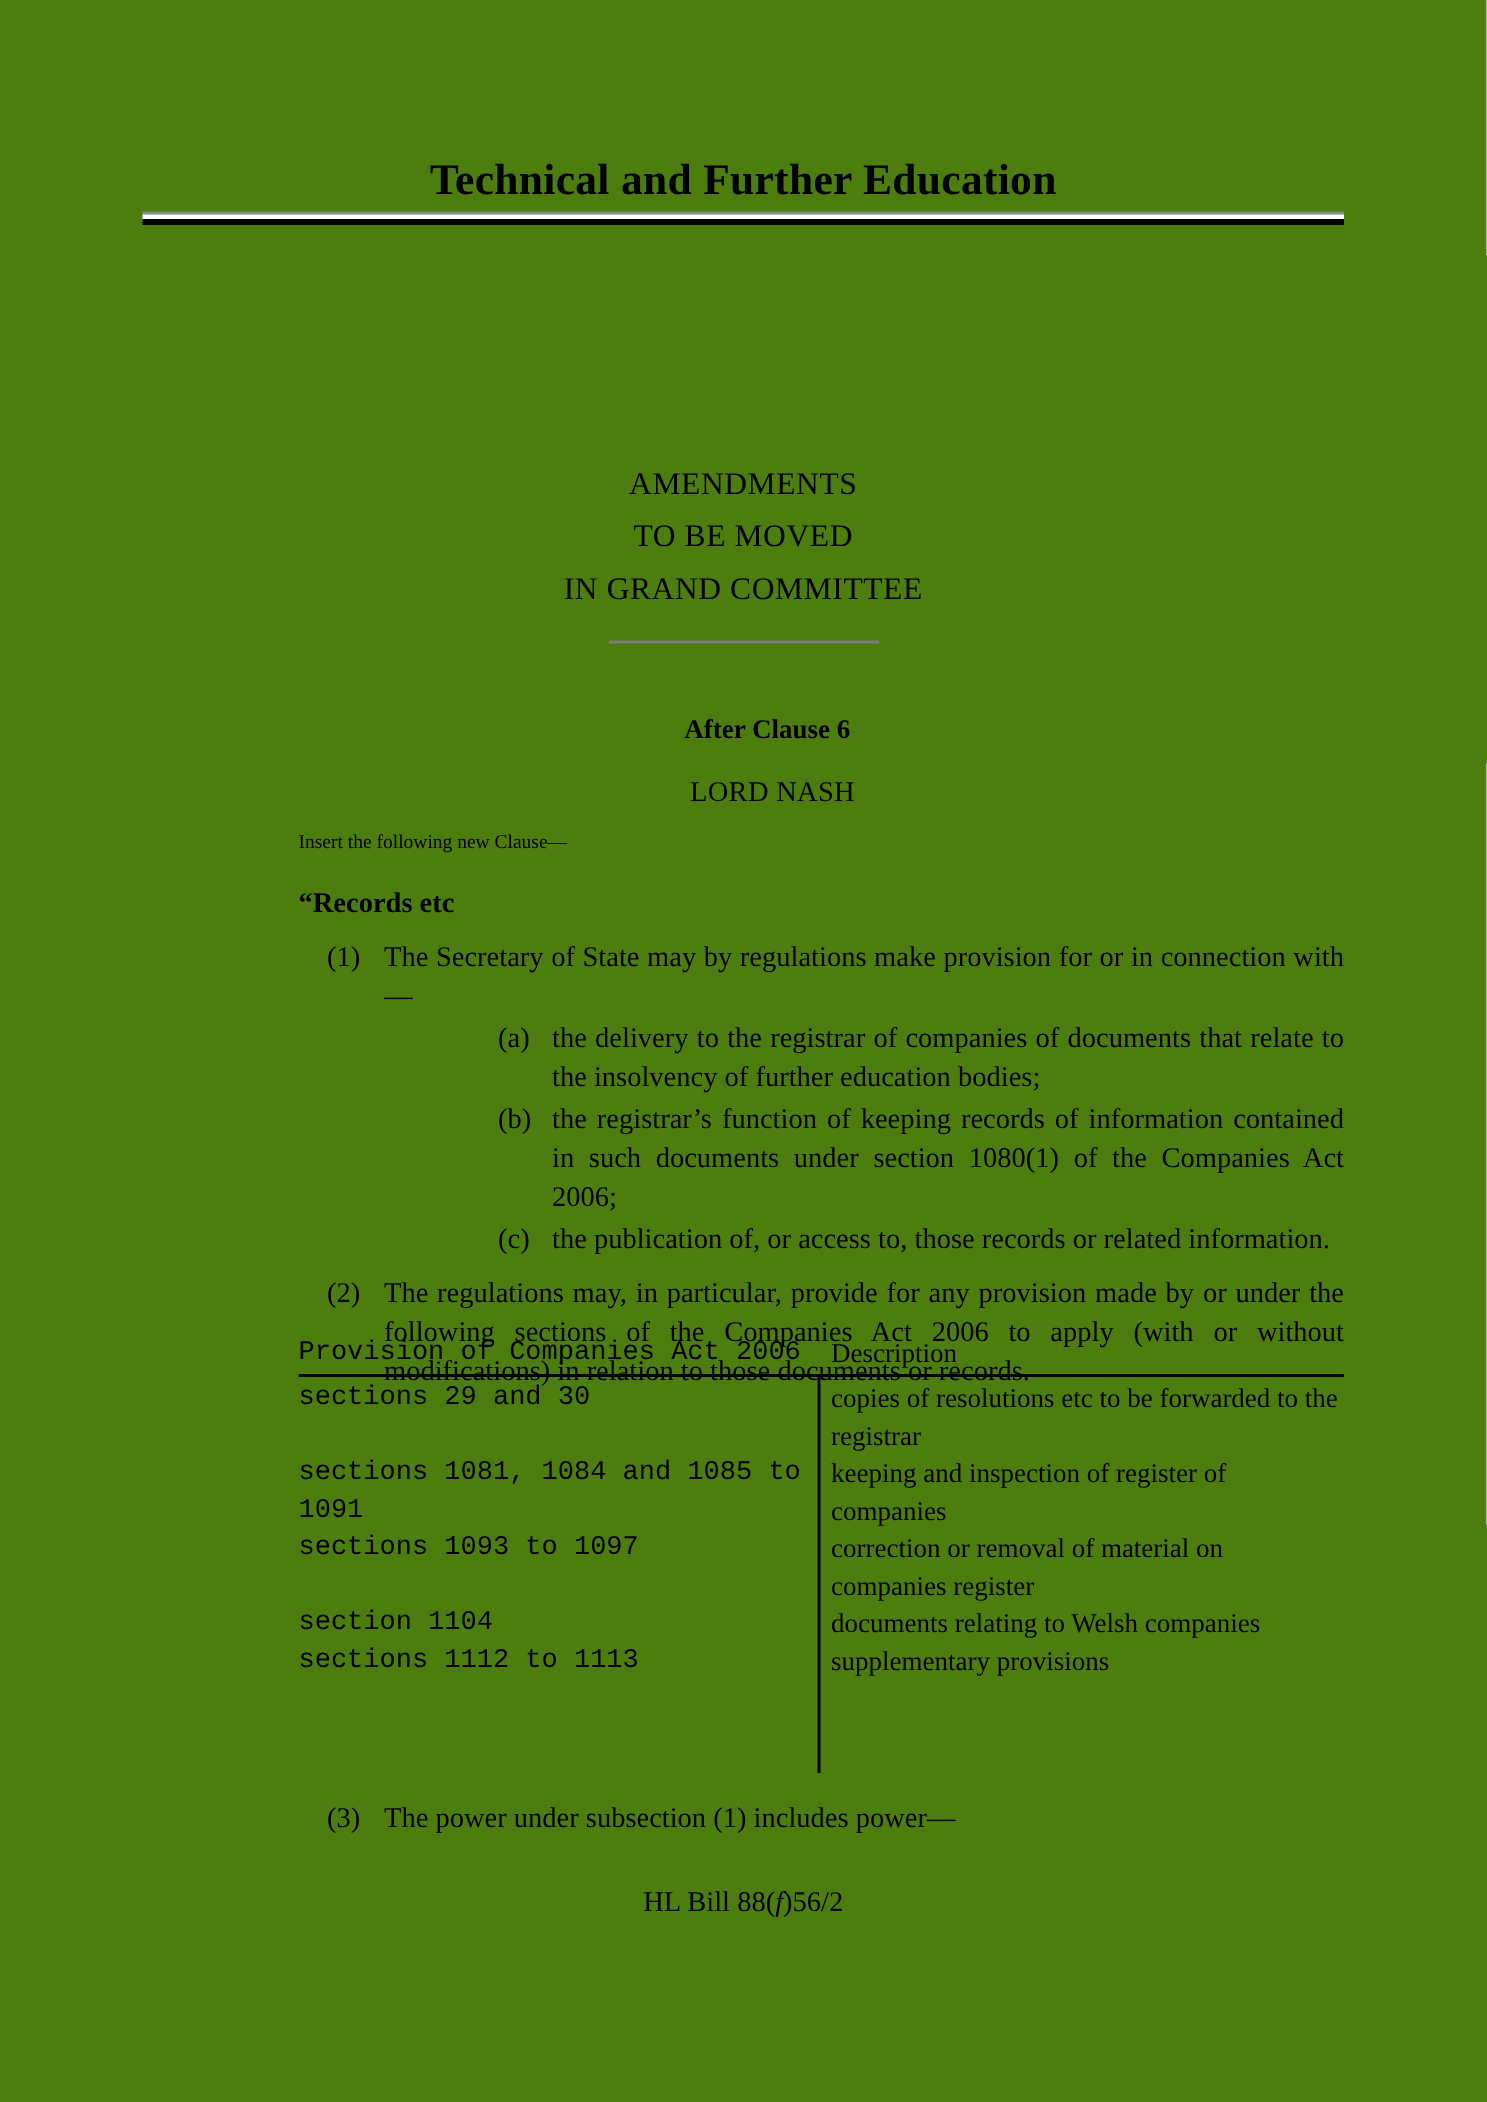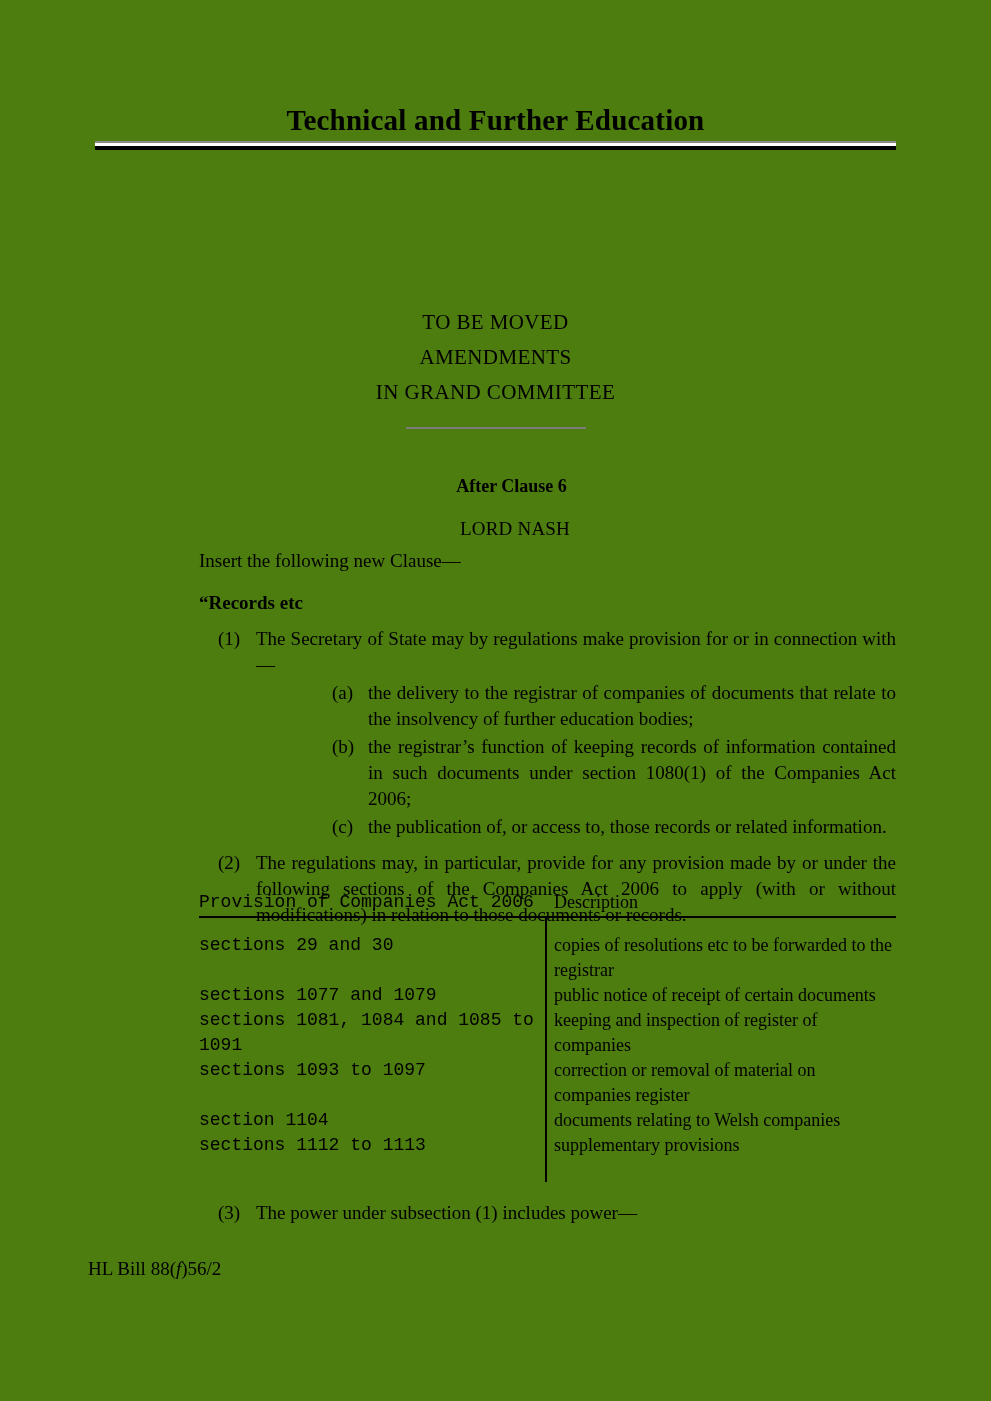--- a/index.html
+++ b/index.html
@@ -102,21 +102,21 @@
   }
 
   
   .body-area {
     position: absolute;
     left: 199px;
     top: 548px;
     width: 697px;
   }
   .insert-line {
-    font-size: 19px;
+    font-size: 13px;
     line-height: 26px;
   }
   .records-title {
     font-size: 19px;
     font-weight: bold;
     line-height: 26px;
     margin-top: 16px;
   }
 
   .num-item {
@@ -208,21 +208,21 @@
     width: 351px;
     box-sizing: border-box;
     padding-left: 9px;
     line-height: 25px;
   }
   .thead .cell-left, .thead .cell-right {
     line-height: 24px;
   }
   .tbody {
     position: relative;
-    padding-top: 17px;
+    padding-top: 4px;
   }
 
   
   .tail-item {
     position: absolute;
     left: 199px;
     top: 1200px;
     width: 697px;
     font-size: 19px;
     line-height: 26px;
@@ -236,42 +236,42 @@
     width: 38px;
   }
 
   
   .footer {
     position: absolute;
     left: 88px;
     right: 88px;
     top: 1258px;
     display: flex;
-    justify-content: flex-start;
+    justify-content: center;
     font-size: 19px;
   }
   .footer .ital {
     font-style: italic;
   }
 </style>
 </head>
 <body>
 
 <div class="page">
 
   <div class="doc-title">Technical and Further Education</div>
   <div class="header-rules">
     <div class="rule-thin"></div>
     <div class="rule-gap"></div>
     <div class="rule-thick"></div>
   </div>
 
   <div class="amend-block">
+    <div class="amend-line">AMENDMENTS</div>
     <div class="amend-line">TO BE MOVED</div>
-    <div class="amend-line">AMENDMENTS</div>
     <div class="amend-line">IN GRAND COMMITTEE</div>
   </div>
   <div class="short-rule-wrap">
     <span class="short-rule"></span>
   </div>
 
   <div class="clause-heading">After Clause 6</div>
   <div class="sponsor">LORD NASH</div>
 
   <div class="body-area">
@@ -312,24 +312,20 @@
       <div class="rule-head"></div>
     </div>
     <div class="tbody">
       <div class="vrule" style="height:266px;"></div>
 
       <div class="trow">
         <div class="cell-left">sections 29 and 30</div>
         <div class="cell-right">copies of resolutions etc to be forwarded to the registrar</div>
       </div>
       <div class="trow">
-        <div class="cell-left">sections 1077 and 1079</div>
-        <div class="cell-right">public notice of receipt of certain documents</div>
-      </div>
-      <div class="trow">
         <div class="cell-left">sections 1081, 1084 and 1085 to 1091</div>
         <div class="cell-right">keeping and inspection of register of companies</div>
       </div>
       <div class="trow">
         <div class="cell-left">sections 1093 to 1097</div>
         <div class="cell-right">correction or removal of material on companies register</div>
       </div>
       <div class="trow">
         <div class="cell-left">section 1104</div>
         <div class="cell-right">documents relating to Welsh companies</div>

